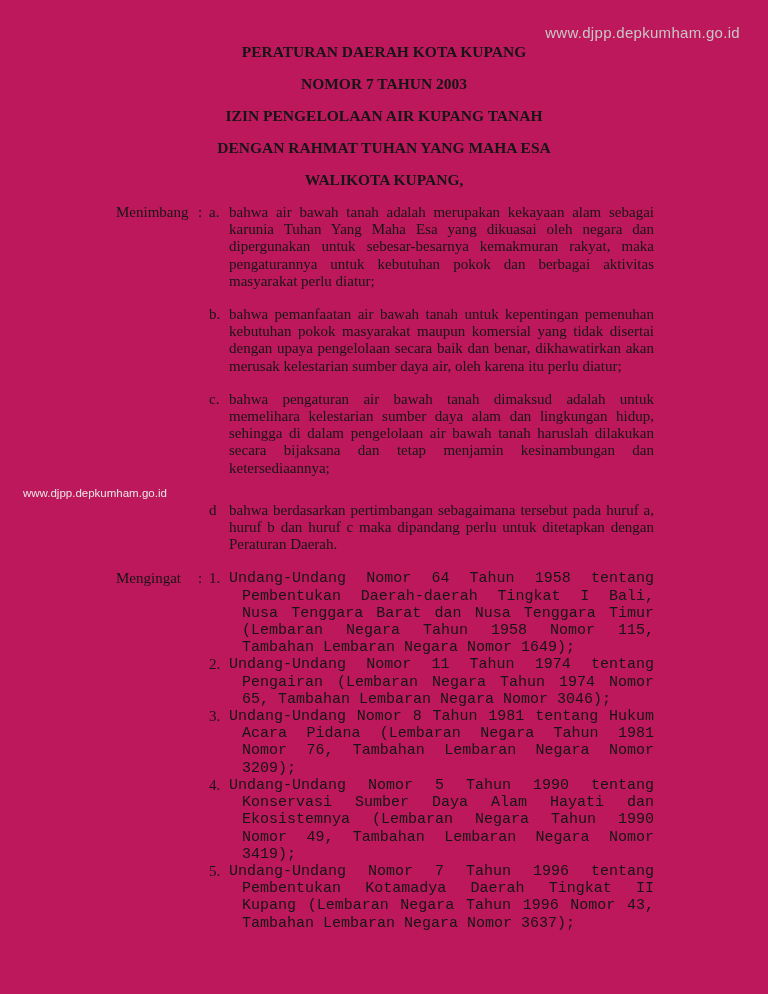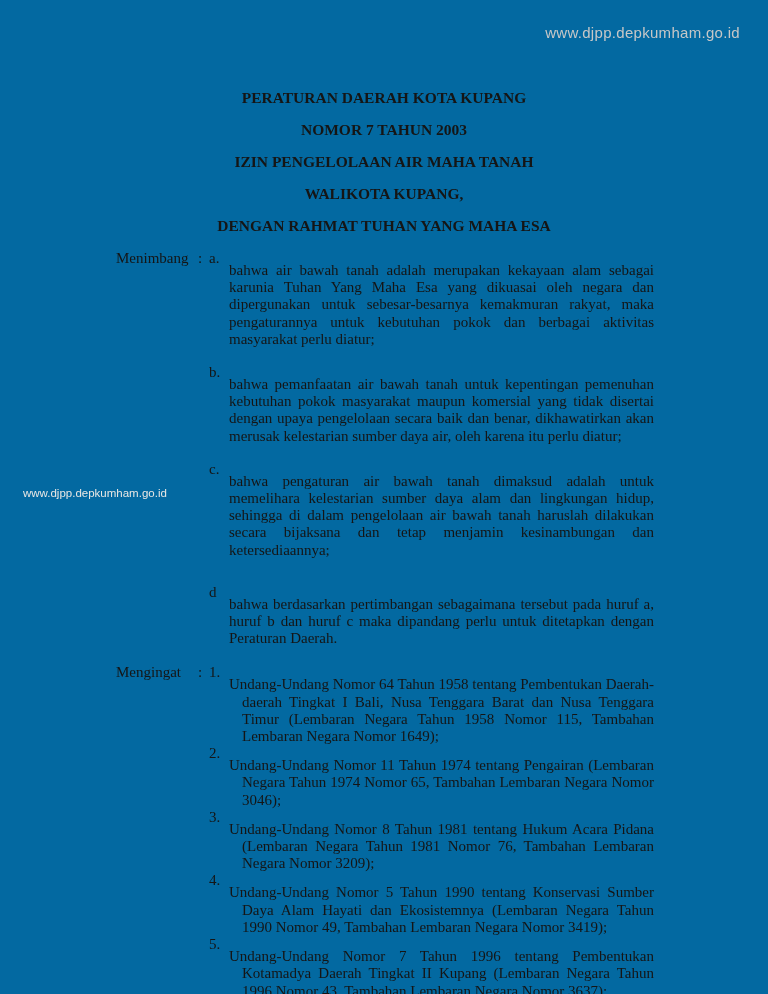--- a/index.html
+++ b/index.html
@@ -4,21 +4,21 @@
 <style>
   html, body {
     margin: 0;
     padding: 0;
     background: #ffffff;
   }
   .page {
     position: relative;
     width: 768px;
     height: 994px;
-    background: #0369a1;
+    background: #be185d;
     font-family: "Liberation Serif", "DejaVu Serif", serif;
     color: #151515;
     overflow: hidden;
     box-sizing: border-box;
   }
   .watermark-top {
     position: absolute;
     top: 24px;
     right: 28px;
     font-family: "Liberation Sans", "DejaVu Sans", sans-serif;
@@ -28,61 +28,61 @@
   }
   .watermark-left {
     position: absolute;
     top: 487px;
     left: 23px;
     font-family: "Liberation Sans", "DejaVu Sans", sans-serif;
     font-size: 11.5px;
     color: #e9e7e4;
   }
   .doc-header {
-    padding-top: 90px;
+    padding-top: 44px;
     text-align: center;
     font-weight: bold;
     font-size: 15.5px;
   }
   .doc-header .h-line {
     line-height: 15px;
     margin-bottom: 17px;
   }
   .clause-row {
     display: flex;
     padding-left: 116px;
     padding-right: 114px;
     font-size: 15px;
     line-height: 17.2px;
   }
   .clause-label { width: 82px; flex: none; }
   .clause-colon { width: 11px; flex: none; }
   .clause-items { flex: 1; min-width: 0; }
   .item { display: flex; margin-bottom: 16px; }
   .item .marker { width: 20px; flex: none; }
-  .item .text { flex: 1; min-width: 0; text-align: justify; margin-top: 12px; }
+  .item .text { flex: 1; min-width: 0; text-align: justify; }
   .item.gap-lg { margin-bottom: 25px; }
   .item.gap-none { margin-bottom: 0; }
   .mengingat-section { margin-top: 17px; }
-  .num .text { padding-left: 13px; text-indent: -13px; }
+  .num .text { padding-left: 13px; text-indent: -13px; font-family: Liberation Mono, monospace; }
 </style>
 </head>
 <body>
 
 <div class="page">
 
   <div class="watermark-top">www.djpp.depkumham.go.id</div>
   <div class="watermark-left">www.djpp.depkumham.go.id</div>
 
   <div class="doc-header">
     <div class="h-line">PERATURAN DAERAH KOTA KUPANG</div>
     <div class="h-line">NOMOR 7 TAHUN 2003</div>
-    <div class="h-line">IZIN PENGELOLAAN AIR MAHA TANAH</div>
+    <div class="h-line">IZIN PENGELOLAAN AIR KUPANG TANAH</div>
+    <div class="h-line">DENGAN RAHMAT TUHAN YANG MAHA ESA</div>
     <div class="h-line">WALIKOTA KUPANG,</div>
-    <div class="h-line">DENGAN RAHMAT TUHAN YANG MAHA ESA</div>
   </div>
 
   <div class="clause-row menimbang-section">
     <div class="clause-label">Menimbang</div>
     <div class="clause-colon">:</div>
     <div class="clause-items">
       <div class="item">
         <span class="marker">a.</span>
         <span class="text">bahwa air bawah tanah adalah merupakan kekayaan alam sebagai karunia Tuhan Yang Maha Esa yang dikuasai oleh negara dan dipergunakan untuk sebesar-besarnya kemakmuran rakyat, maka pengaturannya untuk kebutuhan pokok dan berbagai aktivitas masyarakat perlu diatur;</span>
       </div>

